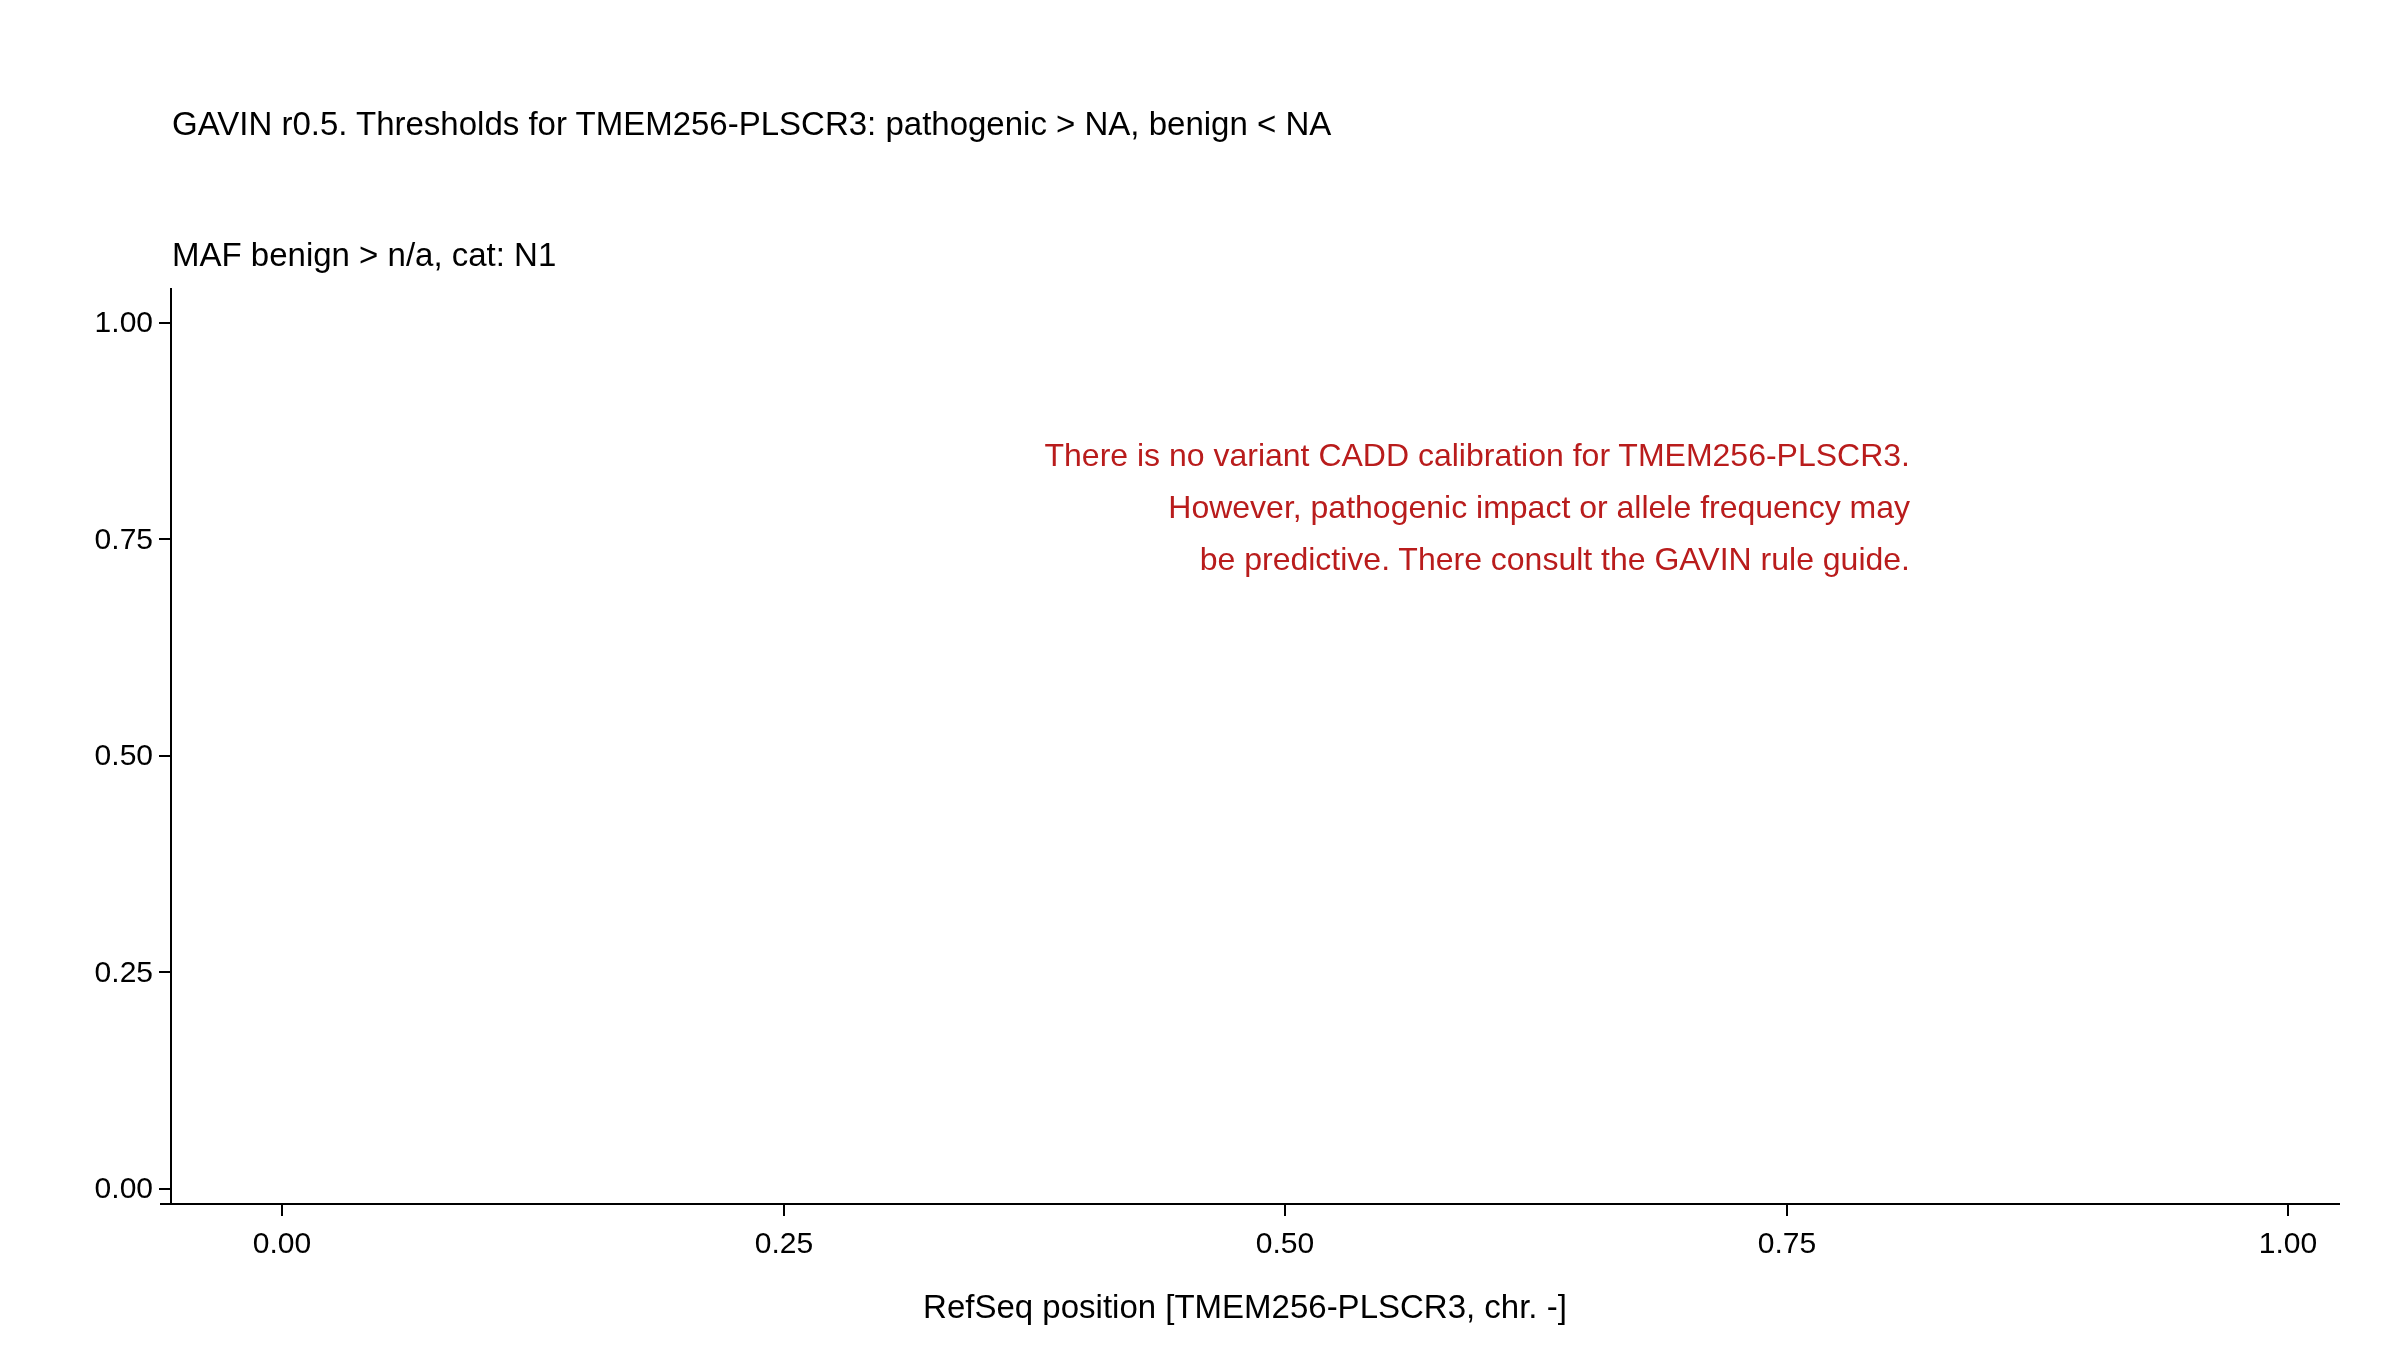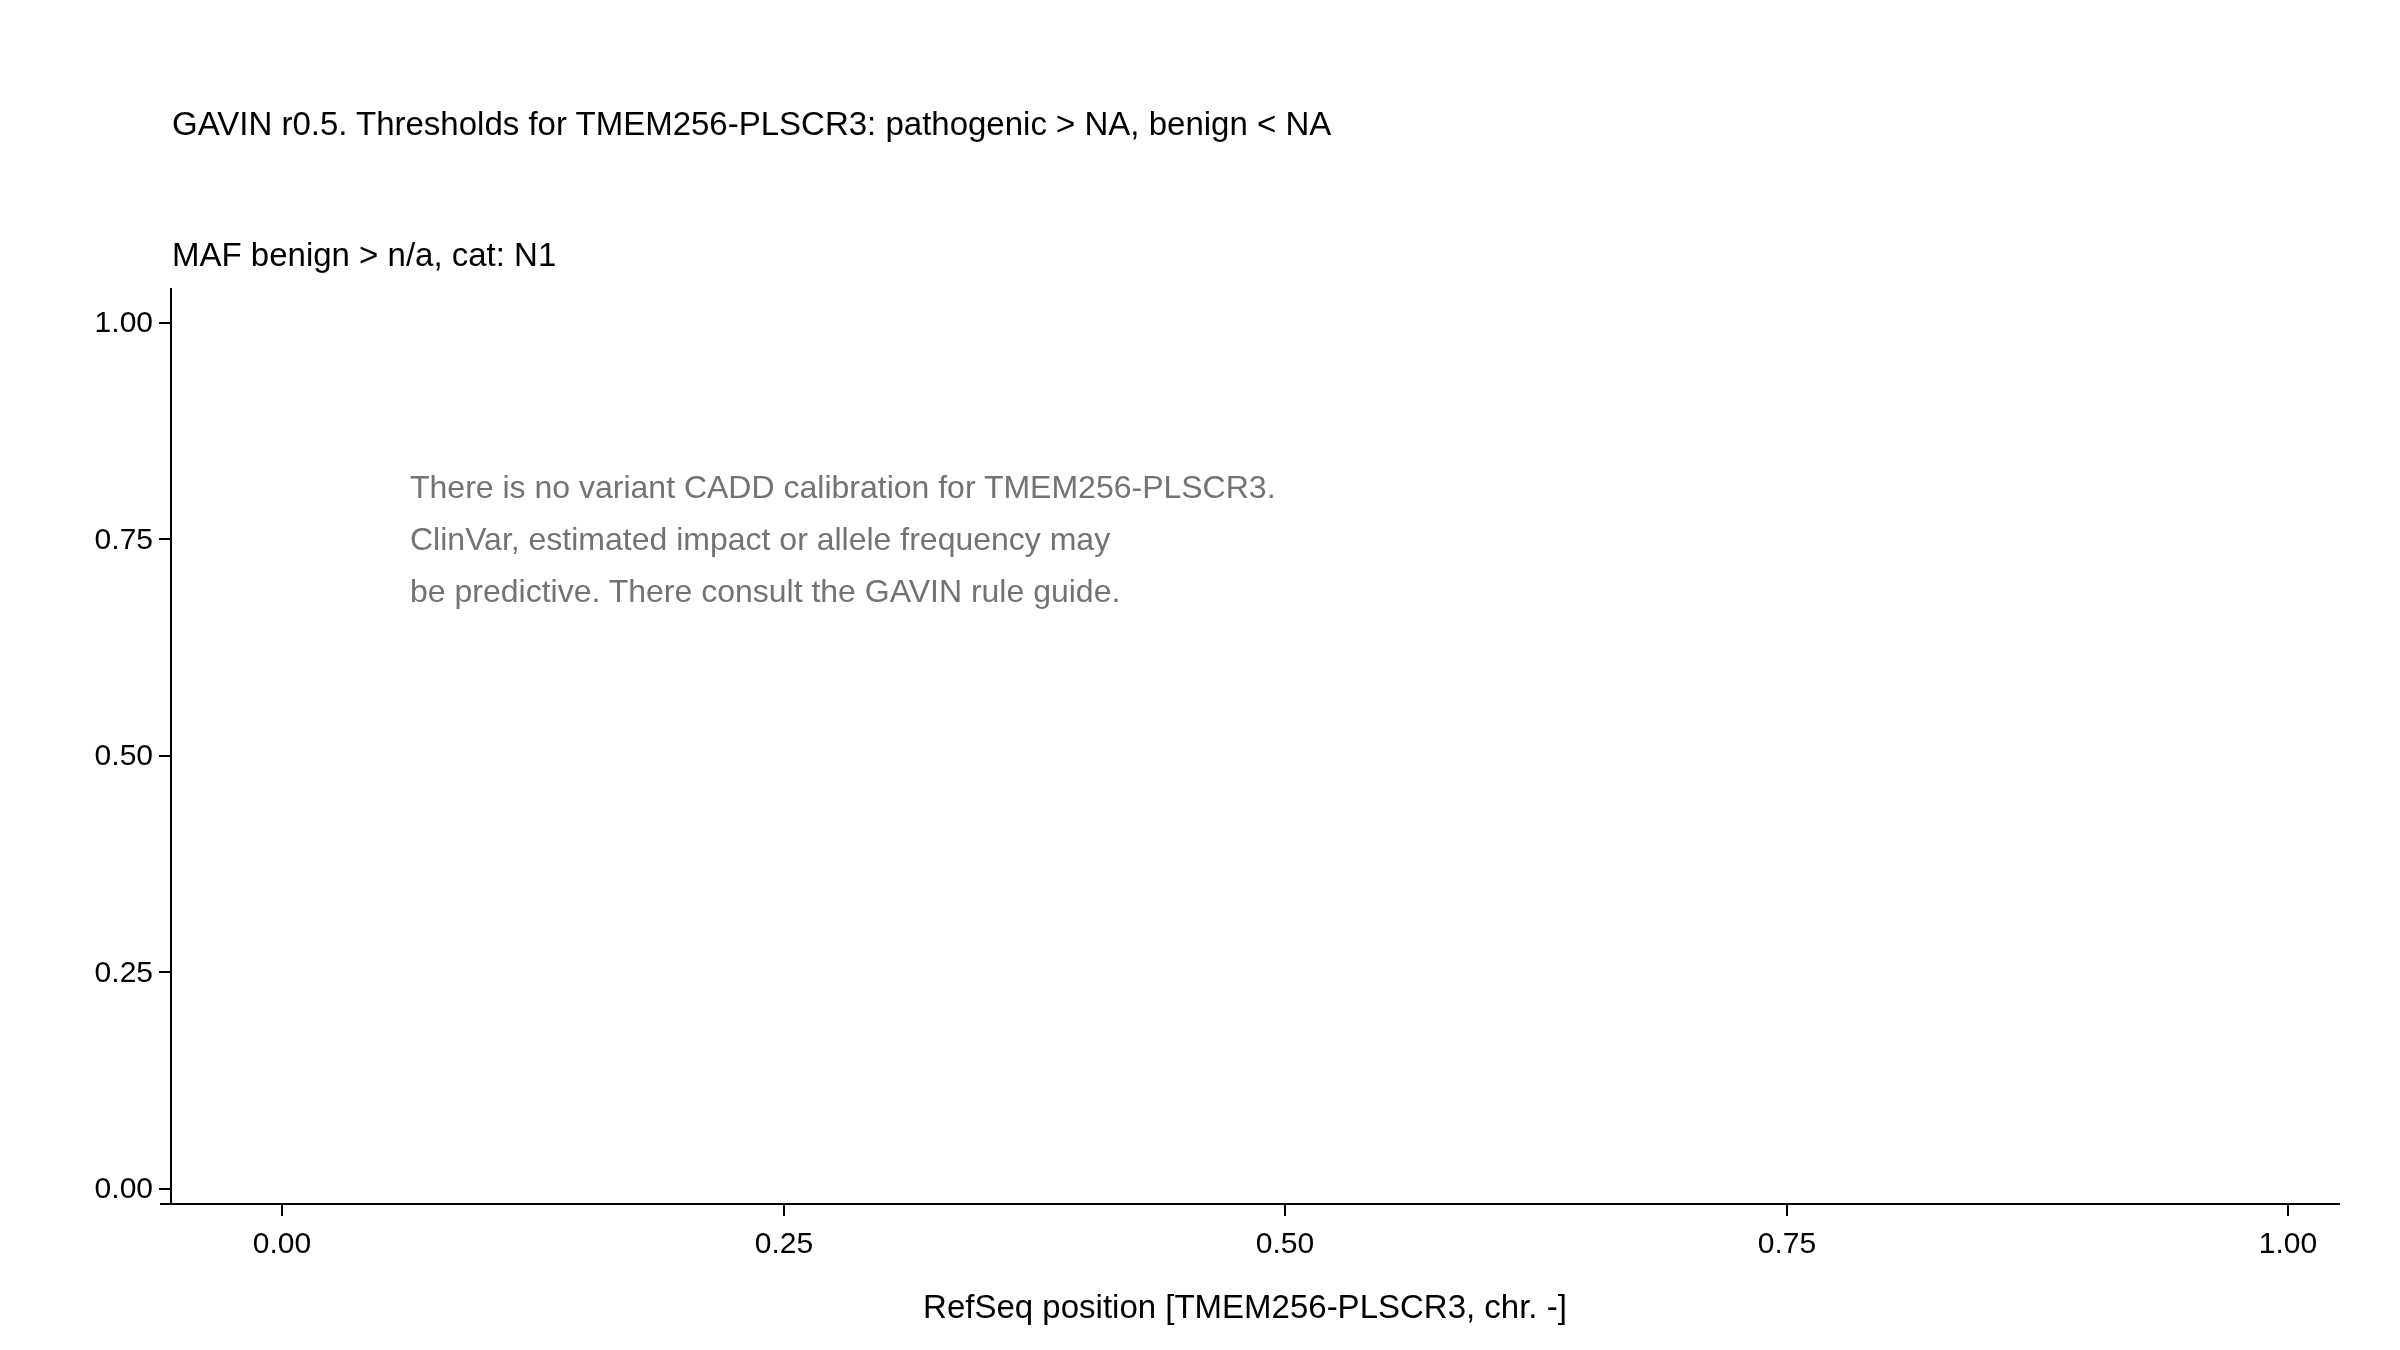--- a/index.html
+++ b/index.html
@@ -127,25 +127,24 @@
     font-size: 30px;
     white-space: nowrap;
   }
 
   
   .annotation {
     position: absolute;
     left: 410px;
     top: 430px;
     width: 1500px;
-    text-align: left;
+    text-align: right;
     font-size: 32px;
     line-height: 1.62;
-    color: #737373;
-    margin-top: 32px;
+    color: #b91c1c;
   }
   .annotation span { display: block; }
 </style>
 </head>
 <body>
 
 <div class="page">
 
   <div class="title-block">
     <span class="title-line">GAVIN r0.5. Thresholds for TMEM256-PLSCR3: pathogenic &gt; NA, benign &lt; NA</span>
@@ -182,20 +181,20 @@
     <div class="tick tick-x" style="left:2287px;"></div>
 
     <div class="xlabel" style="left:202px;">0.00</div>
     <div class="xlabel" style="left:704px;">0.25</div>
     <div class="xlabel" style="left:1205px;">0.50</div>
     <div class="xlabel" style="left:1707px;">0.75</div>
     <div class="xlabel" style="left:2208px;">1.00</div>
 
     <div class="annotation">
       <span>There is no variant CADD calibration for TMEM256-PLSCR3.</span>
-      <span>ClinVar, estimated impact or allele frequency may</span>
+      <span>However, pathogenic impact or allele frequency may</span>
       <span>be predictive. There consult the GAVIN rule guide.</span>
     </div>
 
     <div class="xlab">RefSeq position [TMEM256-PLSCR3, chr. -]</div>
 
   </div>
 </div>
 
 </body></html>

